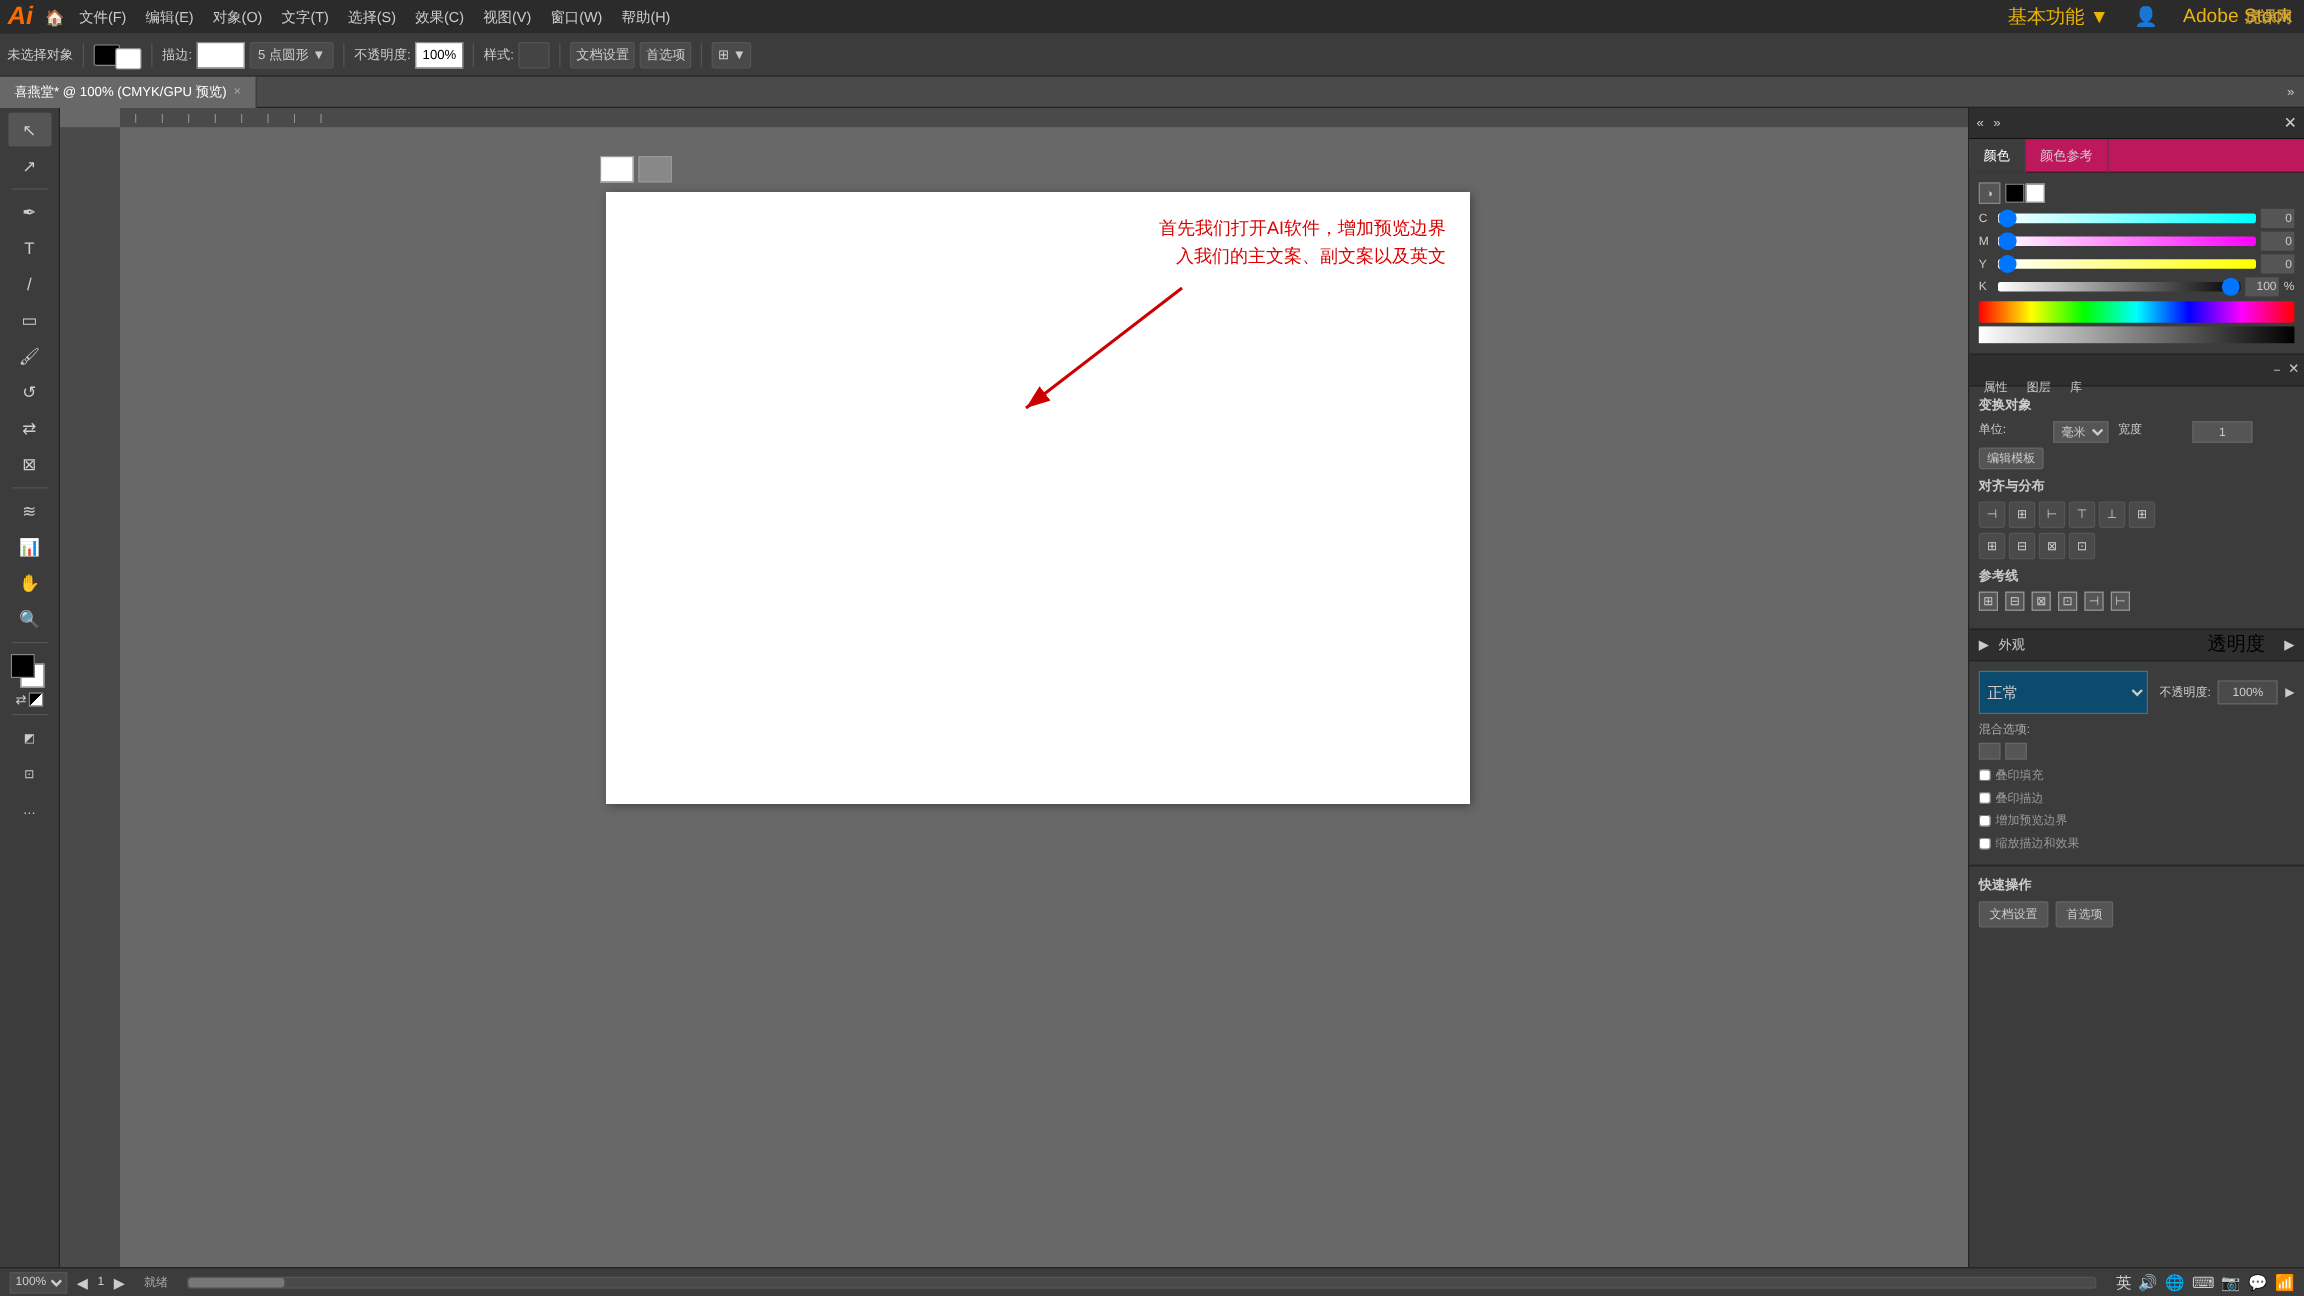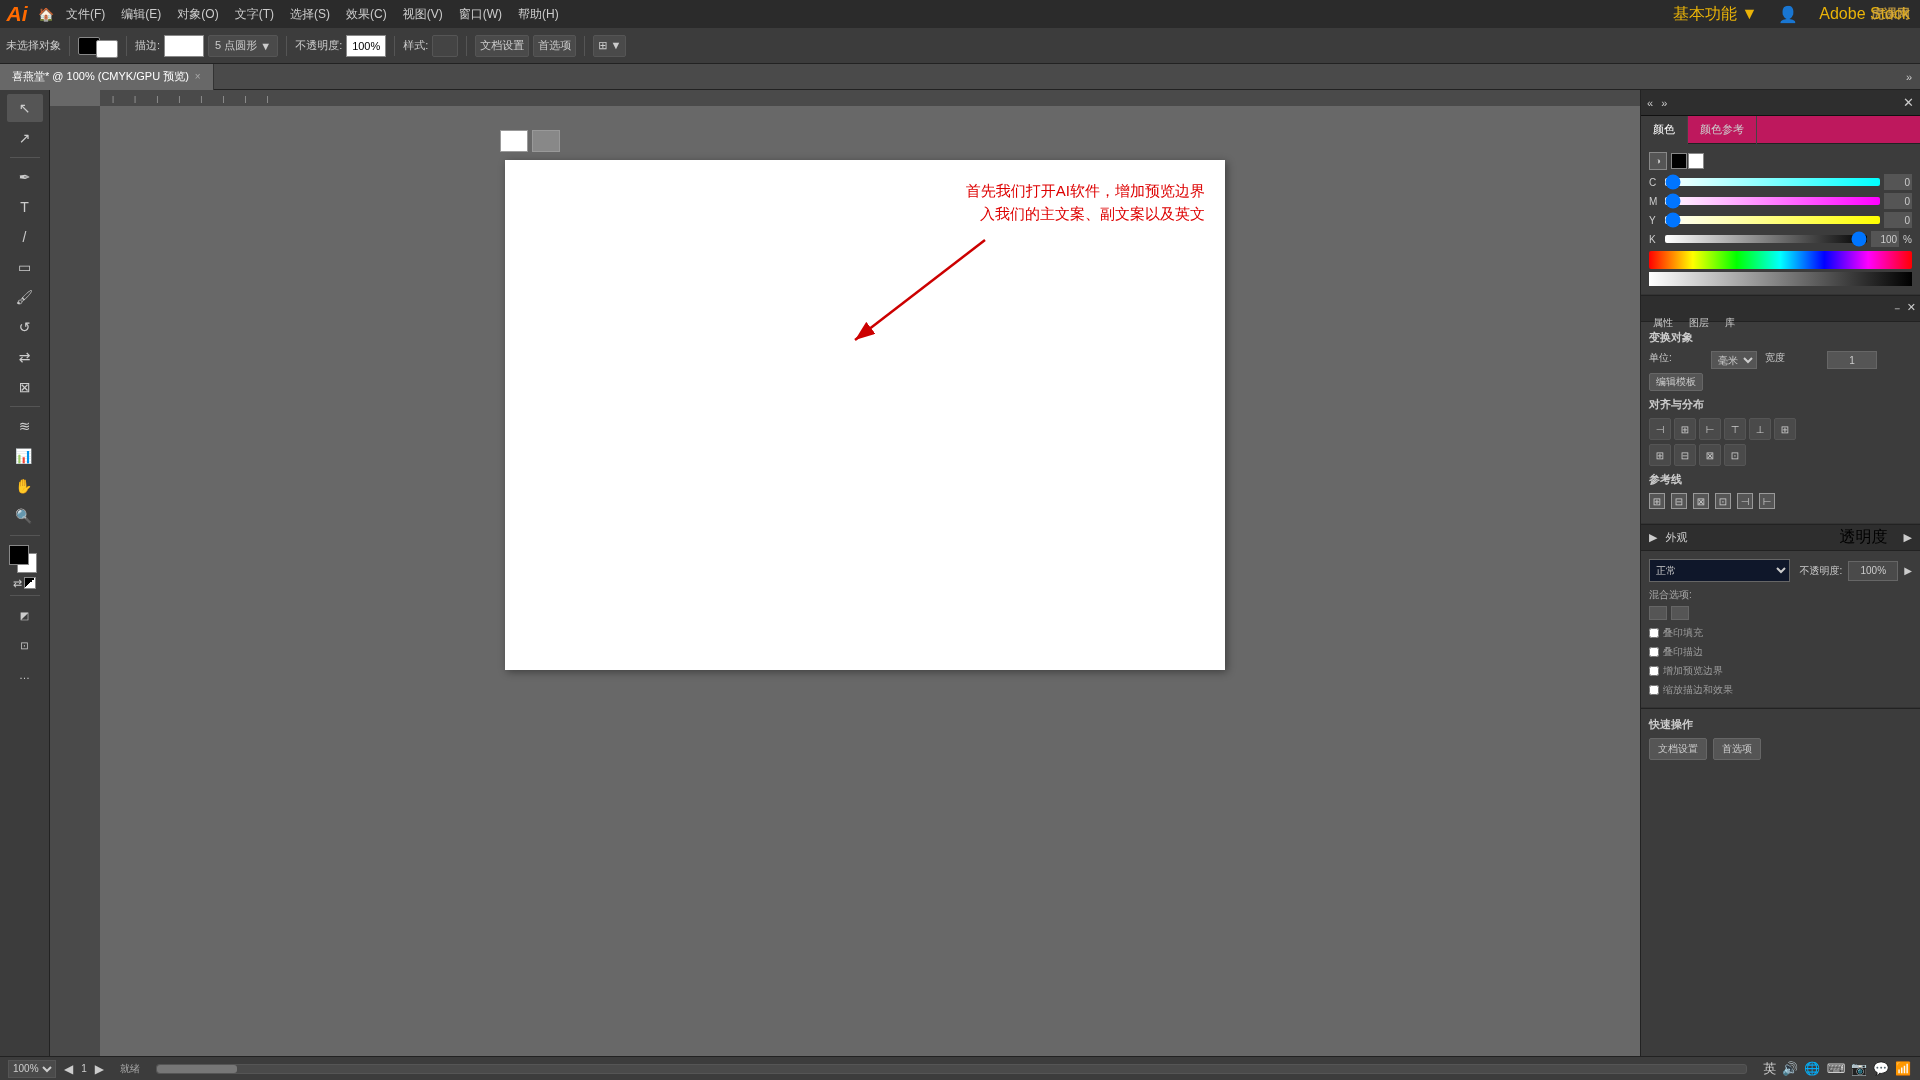--- a/index.html
+++ b/index.html
@@ -140,21 +140,21 @@
     #properties-panel { padding: 8px; border-bottom: 1px solid #333; }
     .prop-row { display: flex; align-items: flex-start; gap: 2px; margin-bottom: 4px; }
     .prop-label { color: #ccc; font-size: 10px; width: 60px; }
     .prop-select { background: #555; border: 1px solid #666; color: #ccc; font-size: 10px; height: 18px; padding: 0 2px; }
     .prop-input { background: #555; border: 1px solid #666; color: #ccc; font-size: 10px; height: 18px; width: 50px; text-align: center; }
     .prop-btn { height: 18px; background: #555; border: 1px solid #666; color: #ccc; font-size: 10px; padding: 0 6px; cursor: pointer; border-radius: 2px; }
 
     
     #opacity-panel { padding: 8px; border-bottom: 1px solid #333; }
     .opacity-row { display: flex; align-items: center; gap: 6px; }
-    .opacity-select { background: #0f172a; border: 1px solid #666; color: #ccc; font-size: 10px; height: 23px; padding: 0 2px; flex: 1; }
+    .opacity-select { background: #0c4a6e; border: 1px solid #666; color: #ccc; font-size: 13px; height: 36px; padding: 0 2px; flex: 1; }
     .opacity-input { width: 50px; height: 20px; background: #4a4a4a; border: 1px solid #666; color: #ccc; font-size: 10px; text-align: center; }
     .opacity-arrow { color: #ccc; font-size: 10px; cursor: pointer; }
 
     
     .checkbox-row { display: flex; align-items: center; gap: 4px; margin-bottom: 2px; }
     .checkbox-row input { width: 10px; height: 10px; }
     .checkbox-label { color: #999; font-size: 10px; }
 
     
     #quick-actions { padding: 8px; }

